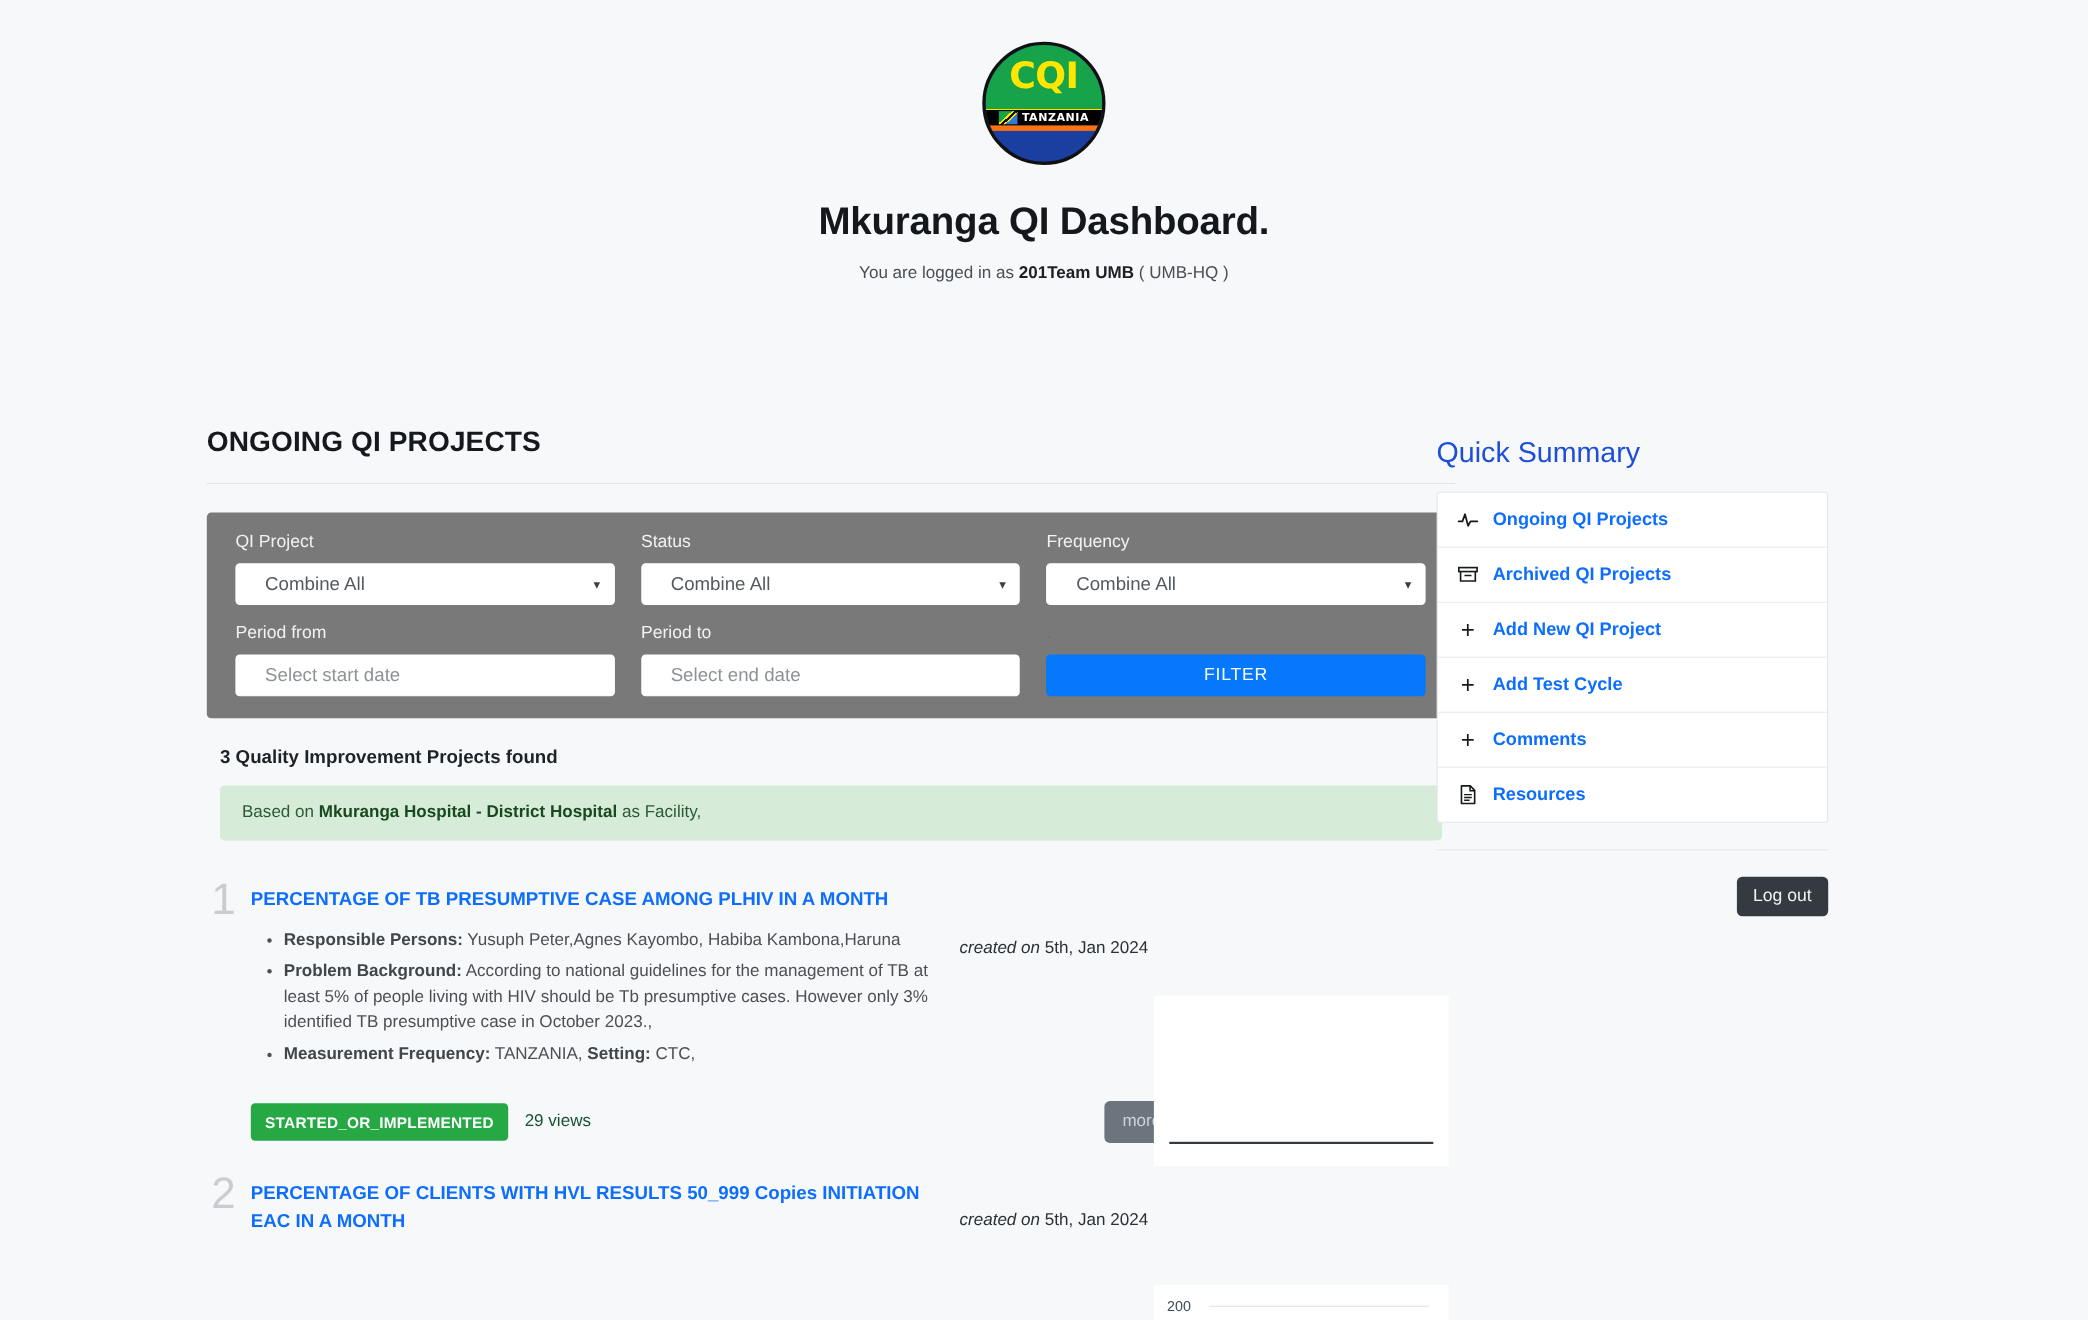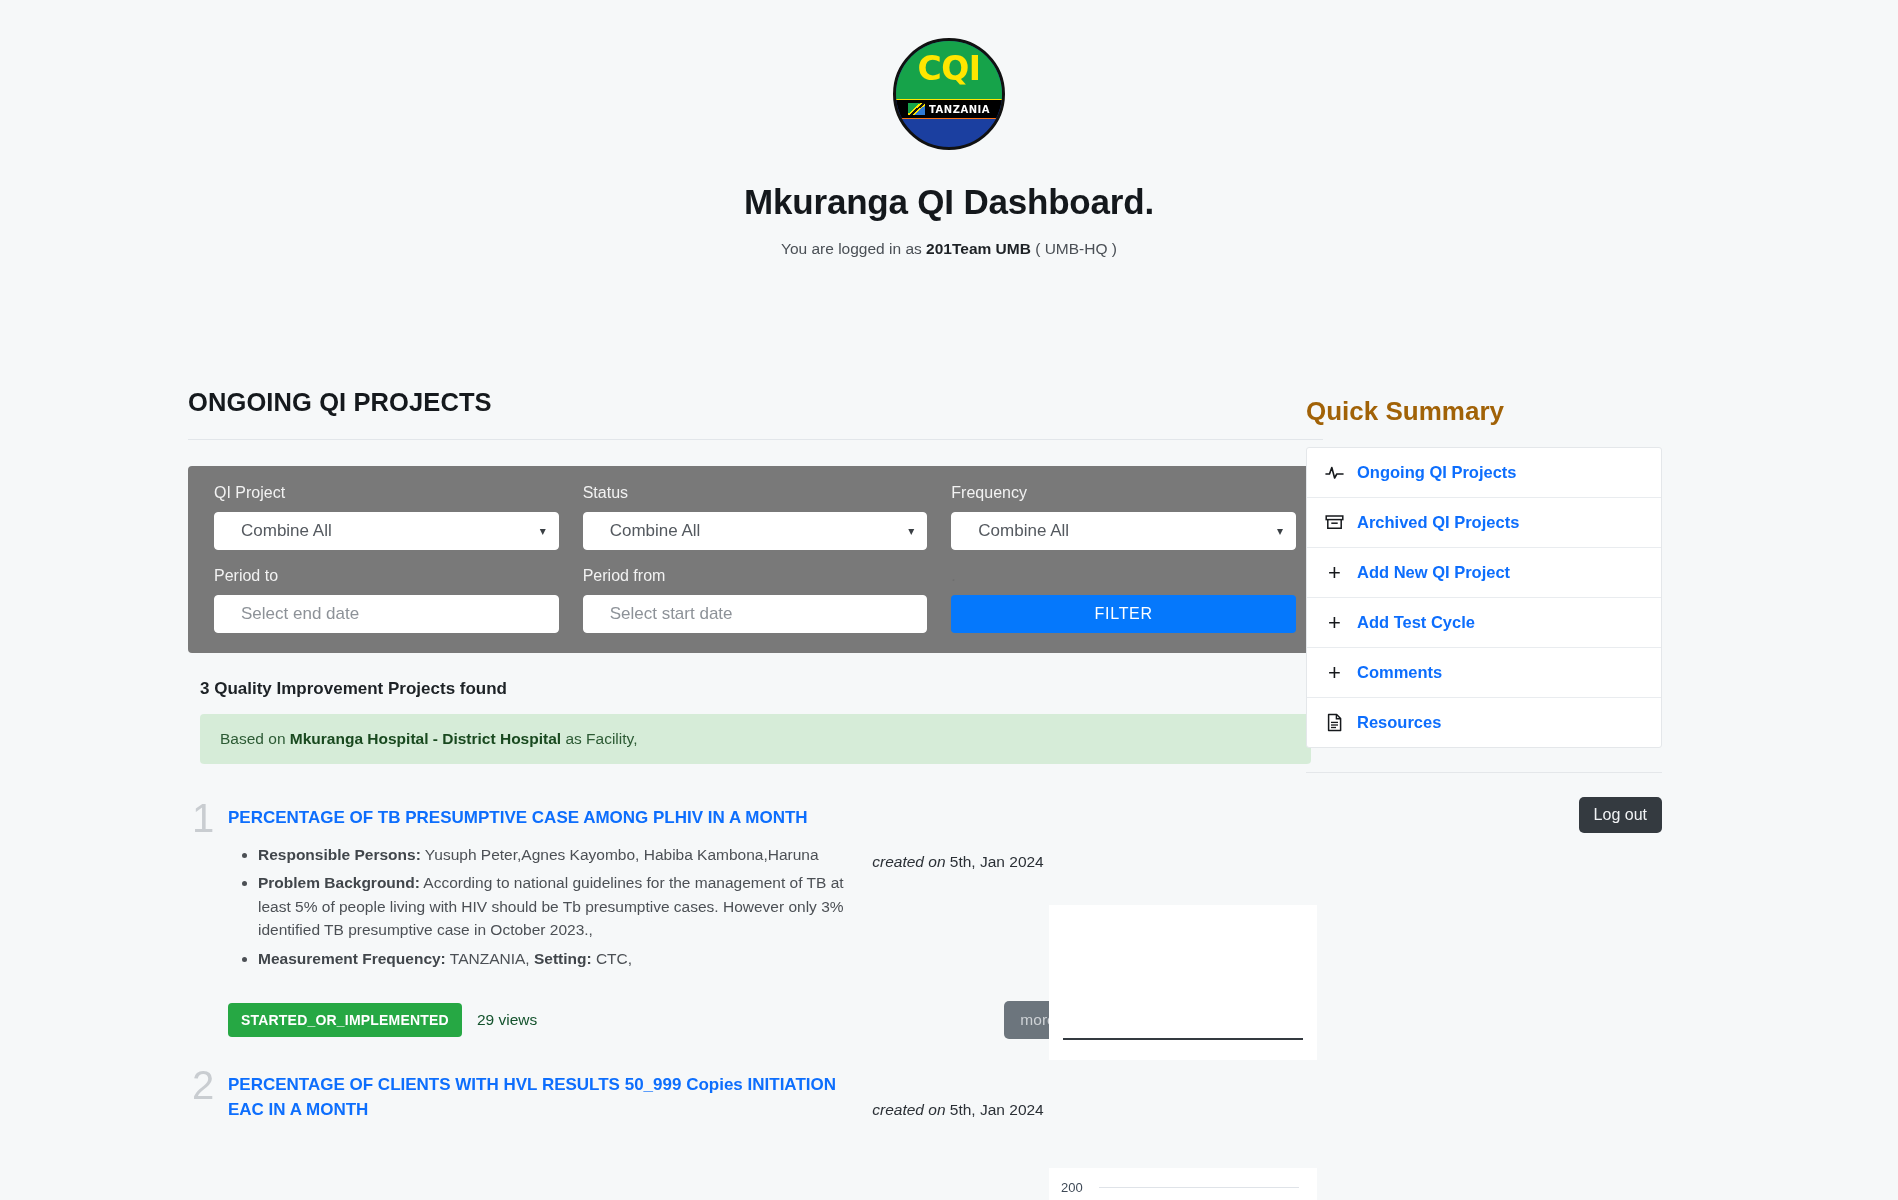--- a/index.html
+++ b/index.html
@@ -61,21 +61,21 @@
     top: 55%;
     left: 0;
     width: 100%;
     height: 20px;
     background: #000;
     display: flex;
     align-items: center;
     justify-content: center;
     gap: 4px;
     border-top: 1px solid #ffe600;
-    border-bottom: 1px solid #f97316;
+    border-bottom: 5px solid #f97316;
   }
   .logo .flagchip {
     width: 17px;
     height: 12px;
     background: linear-gradient(138deg, #16a34a 0 40%, #ffe600 40% 48%, #111 48% 58%, #ffe600 58% 64%, #2f7ad6 64% 100%);
     flex: none;
   }
   .logo .band span {
     color: #fff;
     font-size: 10px;
@@ -306,23 +306,23 @@
   }
   .chart-gridline {
     position: absolute;
     height: 1px;
     background: #dfe3e8;
   }
 
   
   .quick-title {
     font-size: 26px;
-    color: #a16207;
+    color: #1d4ed8;
     margin: 8px 0 20px 0;
-    font-weight: 700;
+    font-weight: 400;
   }
   .qs-list {
     width: 356px;
     background: #fff;
     border: 1px solid #e4e7ea;
     border-radius: 3px;
   }
   .qs-item {
     display: flex;
     align-items: center;
@@ -402,26 +402,26 @@
             <label class="flabel">Frequency</label>
             <div class="fctl">
               <span>Combine All</span>
               <span class="caret">▾</span>
             </div>
           </div>
         </div>
 
         <div class="filter-row second">
           <div class="fcol">
+            <label class="flabel">Period from</label>
+            <div class="fctl placeholder">Select start date</div>
+          </div>
+          <div class="fcol">
             <label class="flabel">Period to</label>
             <div class="fctl placeholder">Select end date</div>
-          </div>
-          <div class="fcol">
-            <label class="flabel">Period from</label>
-            <div class="fctl placeholder">Select start date</div>
           </div>
           <div class="fcol">
             <span class="dot-label">.</span>
             <button class="filter-btn">FILTER</button>
           </div>
         </div>
       </div>
 
       <div class="found-count">3 Quality Improvement Projects found</div>
 

